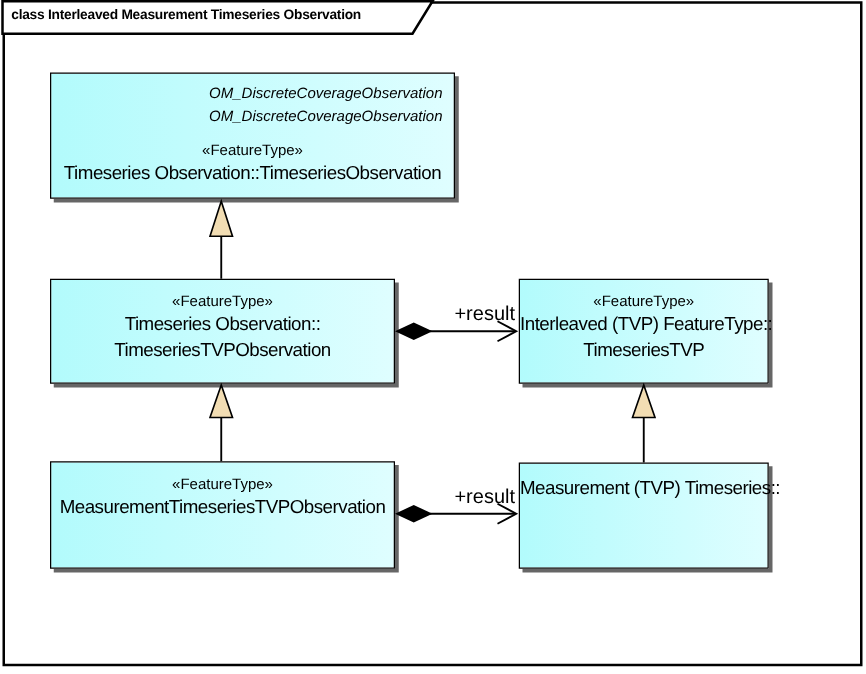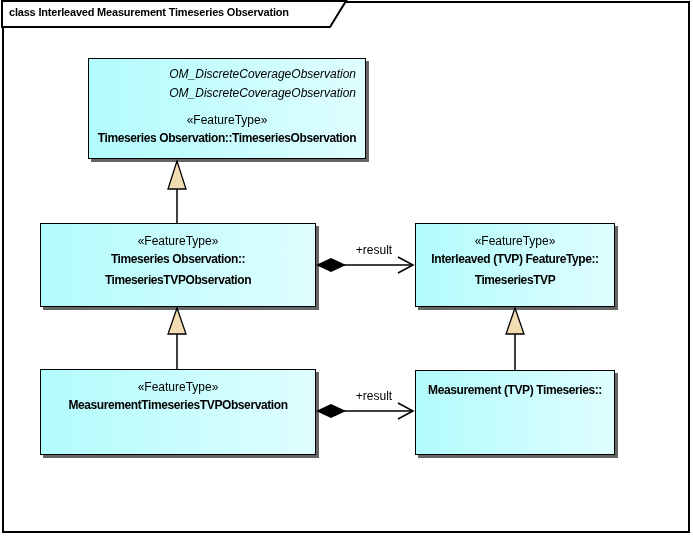--- a/index.html
+++ b/index.html
@@ -54,30 +54,30 @@
   }
   .node .inherit:first-child { padding-top: 6px; }
   .stereo {
     font-size: 12px;
     line-height: 16px;
     white-space: nowrap;
   }
   .pad-top { padding-top: 9px; }
   .stereo-gap { margin-top: 9px; }
   .cname {
-    font-size: 12px;
-    font-weight: bold;
+    font-size: 15px;
+    font-weight: normal;
     letter-spacing: -0.4px;
     line-height: 21px;
     white-space: nowrap;
   }
   .edge-label {
     position: absolute;
-    font-size: 12px;
-    text-align: center;
+    font-size: 16px;
+    text-align: right;
     width: 76px;
     white-space: nowrap;
   }
 </style>
 </head>
 <body>
 
 <div id="canvas">
 
   <div id="frame-border"></div>
@@ -109,21 +109,21 @@
 
     <g>
       <line x1="344" y1="411" x2="412" y2="411" stroke="currentColor" stroke-width="1.5"></line>
       <polygon points="316,411 331,404 346,411 331,418" fill="currentColor"></polygon>
       <polyline points="398,403 413,411 398,419" fill="none" stroke="currentColor" stroke-width="1.5"></polyline>
     </g>
   </svg>
 
   <div id="frame-title">class Interleaved Measurement Timeseries Observation</div>
 
-  <div class="node" style="left:40px; top:58px; width:278px; height:101px;margin-left:48px;">
+  <div class="node" style="left:40px; top:58px; width:324px; height:101px;">
     <div class="inherit">OM_DiscreteCoverageObservation</div>
     <div class="inherit">OM_DiscreteCoverageObservation</div>
     <div class="stereo stereo-gap">«FeatureType»</div>
     <div class="cname">Timeseries Observation::TimeseriesObservation</div>
   </div>
 
   <div class="node pad-top" style="left:40px; top:223px; width:276px; height:84px;">
     <div class="stereo">«FeatureType»</div>
     <div class="cname">Timeseries Observation::</div>
     <div class="cname">TimeseriesTVPObservation</div>

